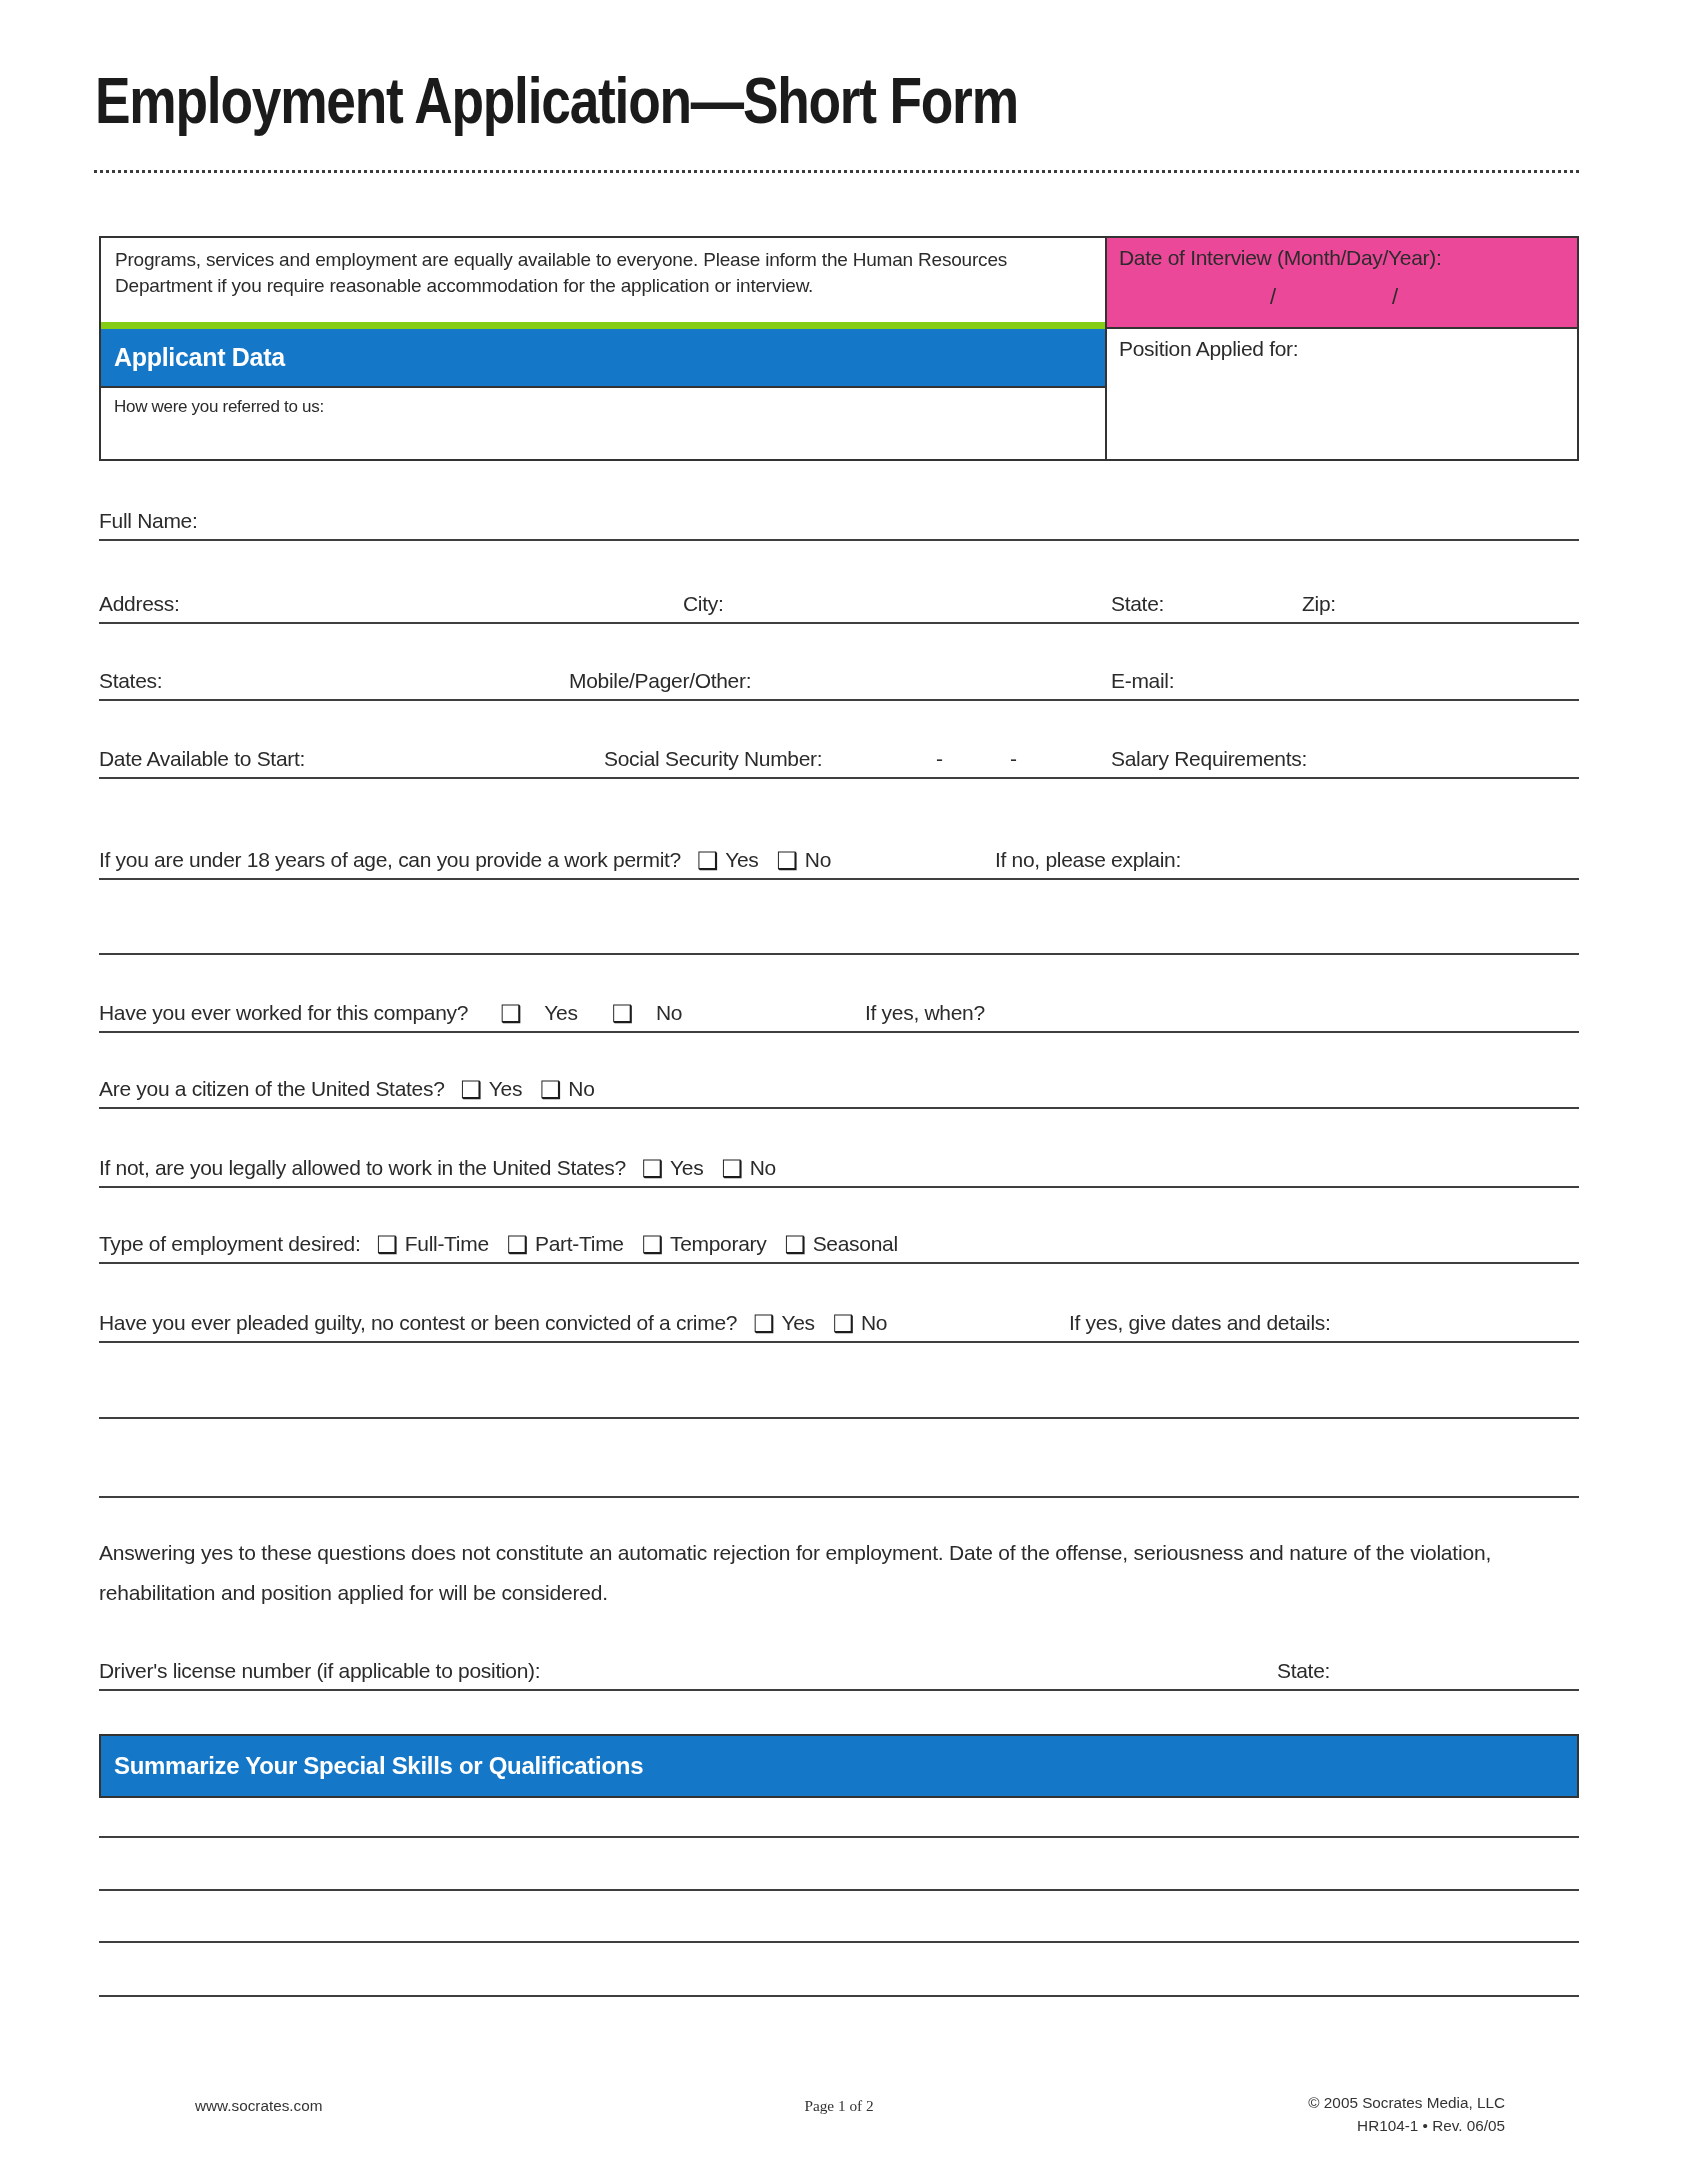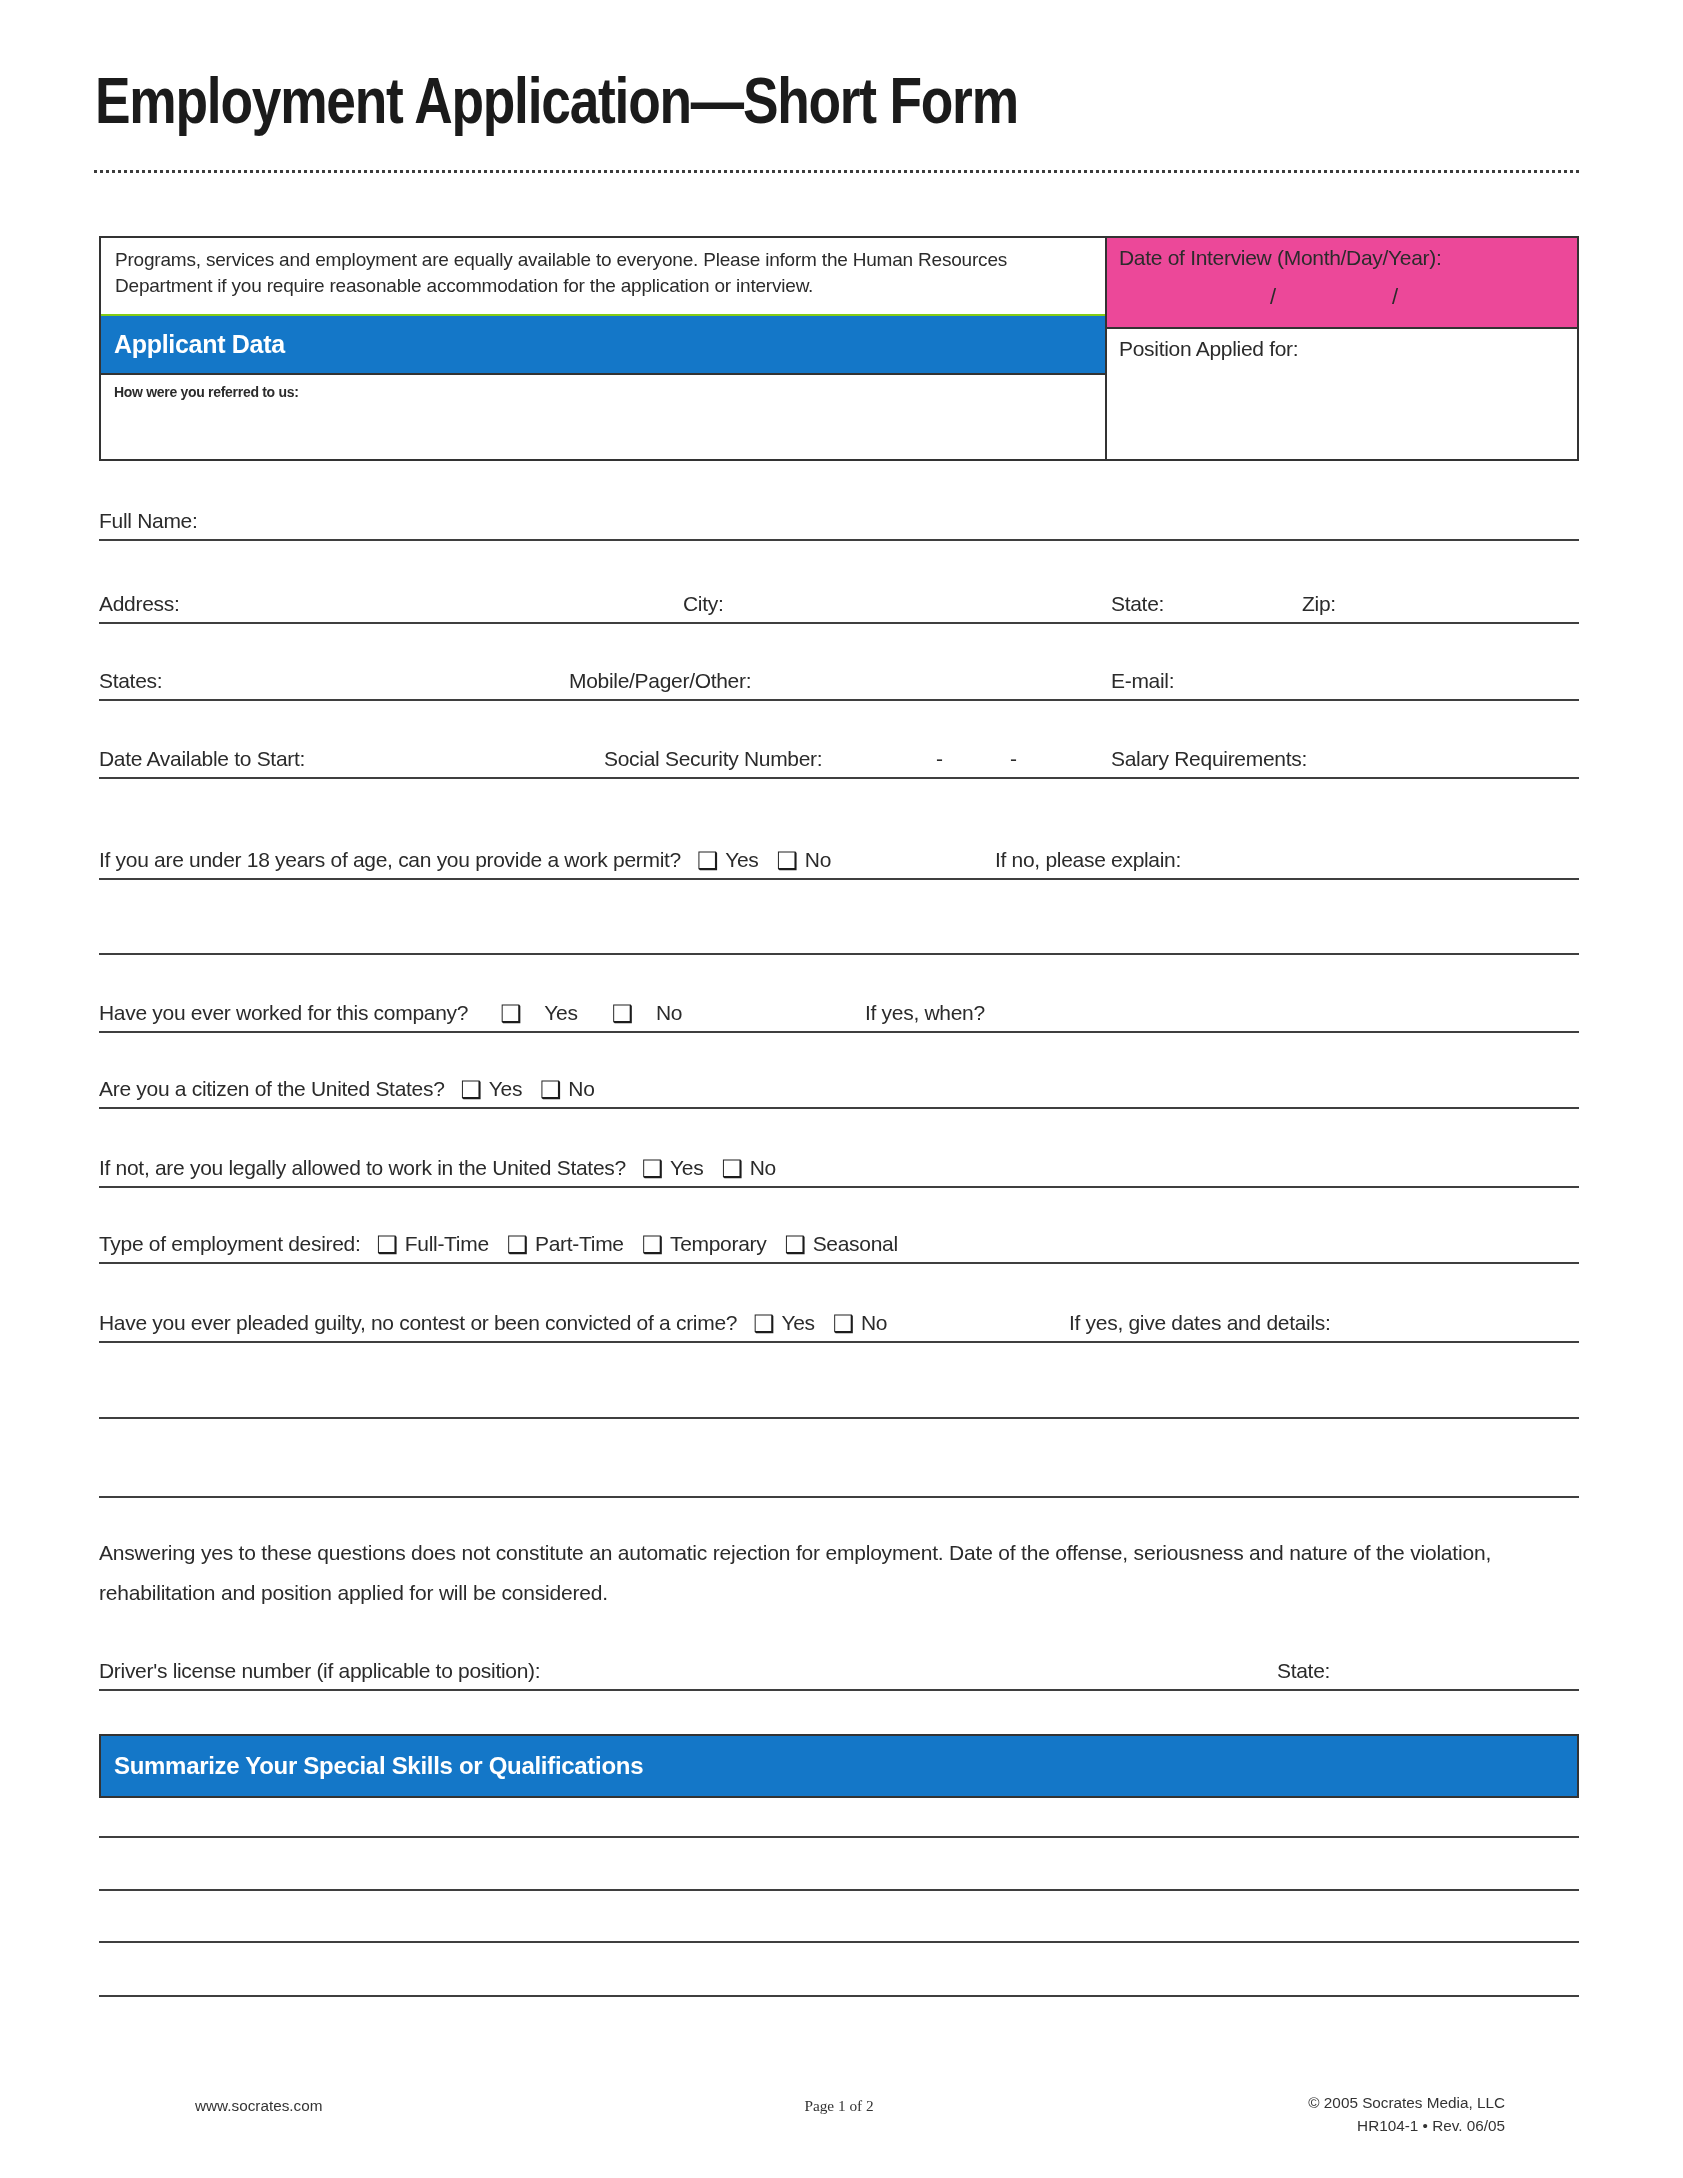--- a/index.html
+++ b/index.html
@@ -21,28 +21,28 @@
     border-bottom:3px dotted #3c3c3c;
   }
 
   
   .header-table {
     position:absolute; top:236px; left:0; width:100%; height:225px;
     border:2px solid #333; display:grid; grid-template-columns:1006px 1fr;
     background:#fff;
   }
   .ht-left { display:flex; flex-direction:column; border-right:2px solid #333; }
-  .notice-cell { height:78px; border-bottom:2px solid #84cc16; padding:9px 14px; }
+  .notice-cell { height:91px; border-bottom:7px solid #84cc16; padding:9px 14px; }
   .notice-cell span { font-size:19px; line-height:26px; letter-spacing:-0.2px; color:#2b2b2b; }
   .applicant-bar {
     height:59px; background:#1477C8; border-bottom:2px solid #333;
     display:flex; align-items:center; padding-left:13px;
   }
   .applicant-bar span { color:#fff; font-size:25px; font-weight:bold; letter-spacing:-0.3px; }
-  .referred-cell { flex:1; padding:9px 13px; font-size:14px; letter-spacing:-0.3px;font-weight:bold; }
+  .referred-cell { flex:1; padding:9px 13px; font-size:17px; letter-spacing:-0.3px; }
   .ht-right { display:flex; flex-direction:column; }
   .date-cell { position:relative; height:91px; background:#ec4899; border-bottom:2px solid #333; padding:8px 12px; }
   .date-cell .lbl { font-size:21px; letter-spacing:-0.3px; }
   .slash { position:absolute; top:46px; font-size:22px; color:#2b2b2b; }
   .position-cell { flex:1; padding:8px 12px; font-size:21px; letter-spacing:-0.3px; }
 
   
   .line-row {
     position:absolute; left:0; width:100%; height:40px;
     border-bottom:2px solid #3f3f3f;

